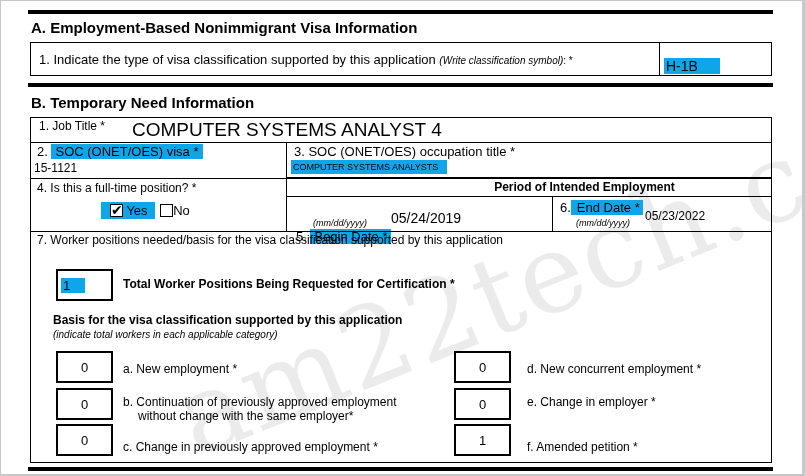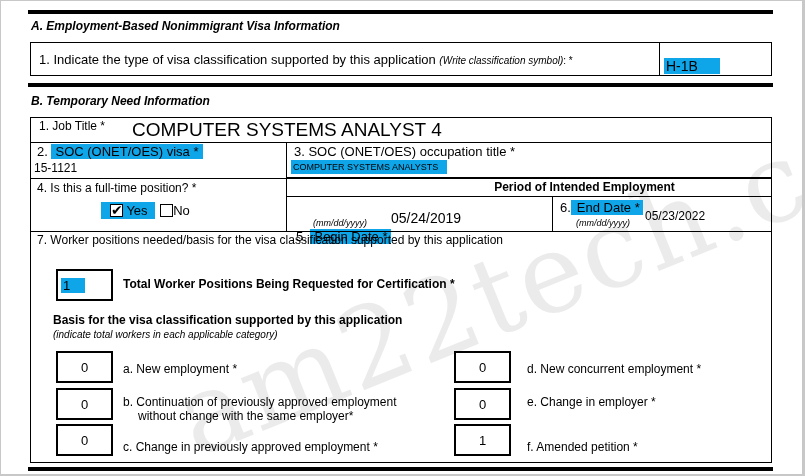--- a/index.html
+++ b/index.html
@@ -14,21 +14,21 @@
       width: 805px; height: 476px;
       border: 1px solid #c8c8c8;
       border-right: 3px solid #c8c8c8;
       border-bottom: 2px solid #c8c8c8;
       background: #fff;
       overflow: hidden;
     }
     .abs { position: absolute; }
     .hl { background: #0ea5e9; }
     .thick-rule { position: absolute; background: #000; height: 4px; left: 27px; width: 745px; }
-    .section-title { position: absolute; font-weight: bold; font-size: 12px; left: 30px; font-style: italic; }
+    .section-title { position: absolute; font-weight: bold; font-size: 15px; left: 30px; }
     .box { position: absolute; border: 1px solid #000; }
     .vline { position: absolute; width: 1px; background: #000; }
     .hline { position: absolute; height: 1px; background: #000; }
     .t13 { font-size: 13px; white-space: nowrap; }
     .t12 { font-size: 12px; white-space: nowrap; }
     .t10i { font-size: 10px; font-style: italic; white-space: nowrap; }
     .numbox {
       position: absolute; width: 57px; height: 32px;
       border: 2px solid #000; font-size: 13px;
       display: flex; align-items: center; justify-content: center;

